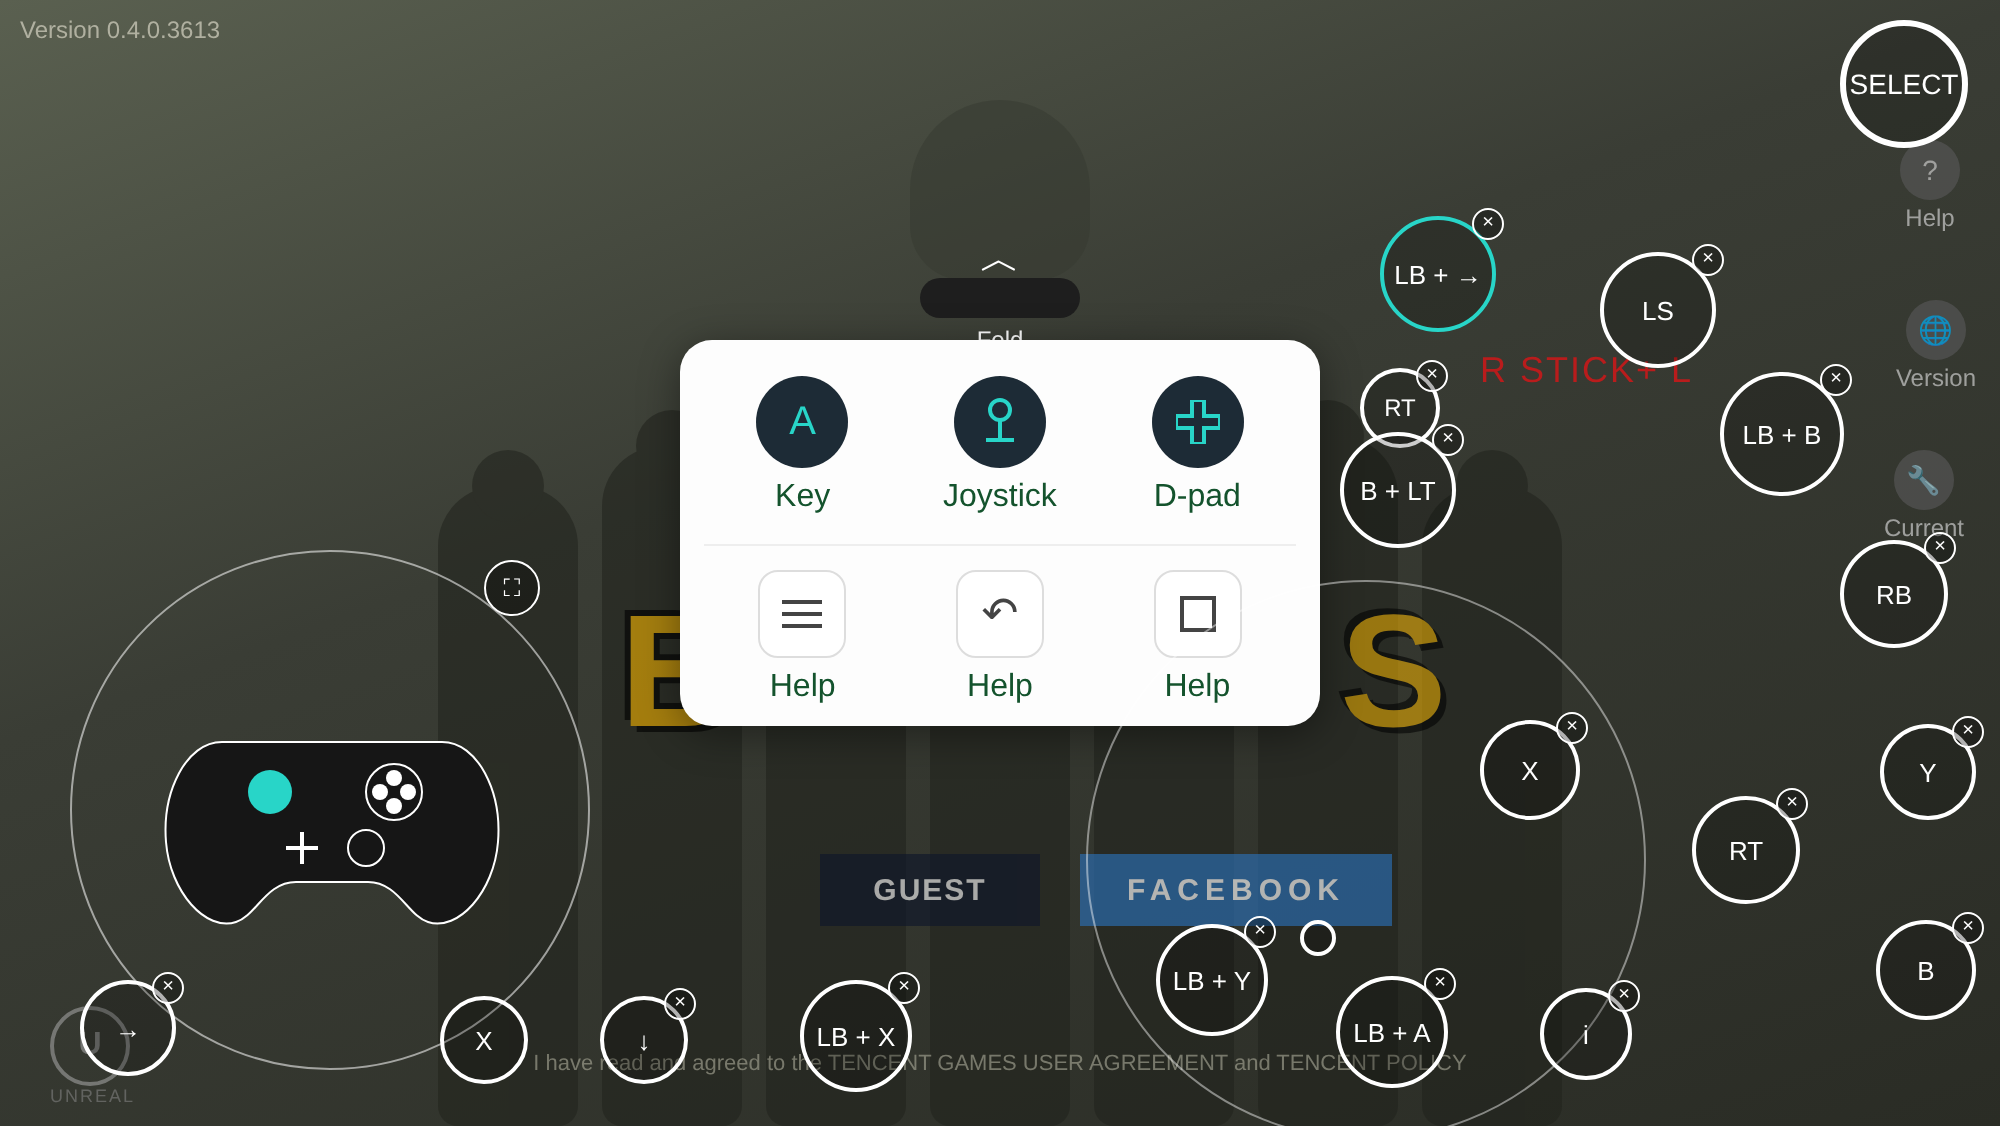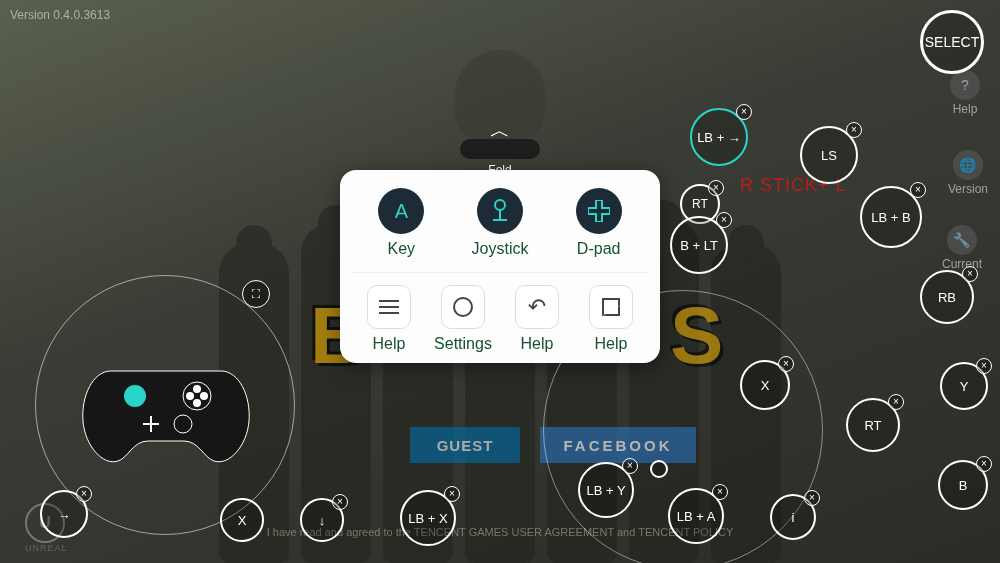--- a/index.html
+++ b/index.html
@@ -29,21 +29,21 @@
     color:#f5b400; text-shadow: -3px -3px 0 #000, 3px 3px 0 #000; opacity:0.6;
   }
   .big-s {
     position:absolute; top:290px; left:670px; font-size:80px; font-weight:900;
     color:#f5b400; text-shadow: -3px -3px 0 #000, 3px 3px 0 #000; opacity:0.55;
   }
   .guest-btn, .fb-btn {
     position:absolute; bottom:100px; height:36px; display:flex; align-items:center; justify-content:center;
     font-weight:bold; font-size:15px; letter-spacing:1px; opacity:0.65;
   }
-  .guest-btn { left:410px; width:110px; background:#0369a1; color:#eee; }
+  .guest-btn { left:410px; width:110px; background:#0f172a; color:#eee; }
   .fb-btn { left:540px; width:156px; background:#2b6fb5; color:#fff; letter-spacing:3px; }
   .agreement {
     position:absolute; bottom:25px; left:50%; transform:translateX(-50%);
     font-size:11px; color:#9a9a8a; white-space:nowrap; opacity:0.7;
   }
   .unreal {
     position:absolute; bottom:10px; left:25px; text-align:center; opacity:0.55;
   }
   .unreal-circle { width:40px; height:40px; border:2px solid #aaa; border-radius:50%; display:flex; align-items:center; justify-content:center; font-weight:bold; font-size:16px; color:#aaa; }
   .unreal-text { font-size:9px; color:#888; letter-spacing:1px; }
@@ -205,26 +205,20 @@
   <div class="panel-row">
     <div class="tool">
       <div class="tool-square">
           <div class="mode-lines">
             <span></span>
             <span></span>
             <span></span>
           </div>
         </div>
       <div class="tool-label">Help</div>
-    </div>
-    <div class="tool">
-      <div class="tool-square">
-          <div class="ring"></div>
-        </div>
-      <div class="tool-label">Settings</div>
     </div>
     <div class="tool">
       <div class="tool-square arrow-back">↶</div>
       <div class="tool-label">Help</div>
     </div>
     <div class="tool">
       <div class="tool-square">
           <div class="square-icon"></div>
         </div>
       <div class="tool-label">Help</div>

